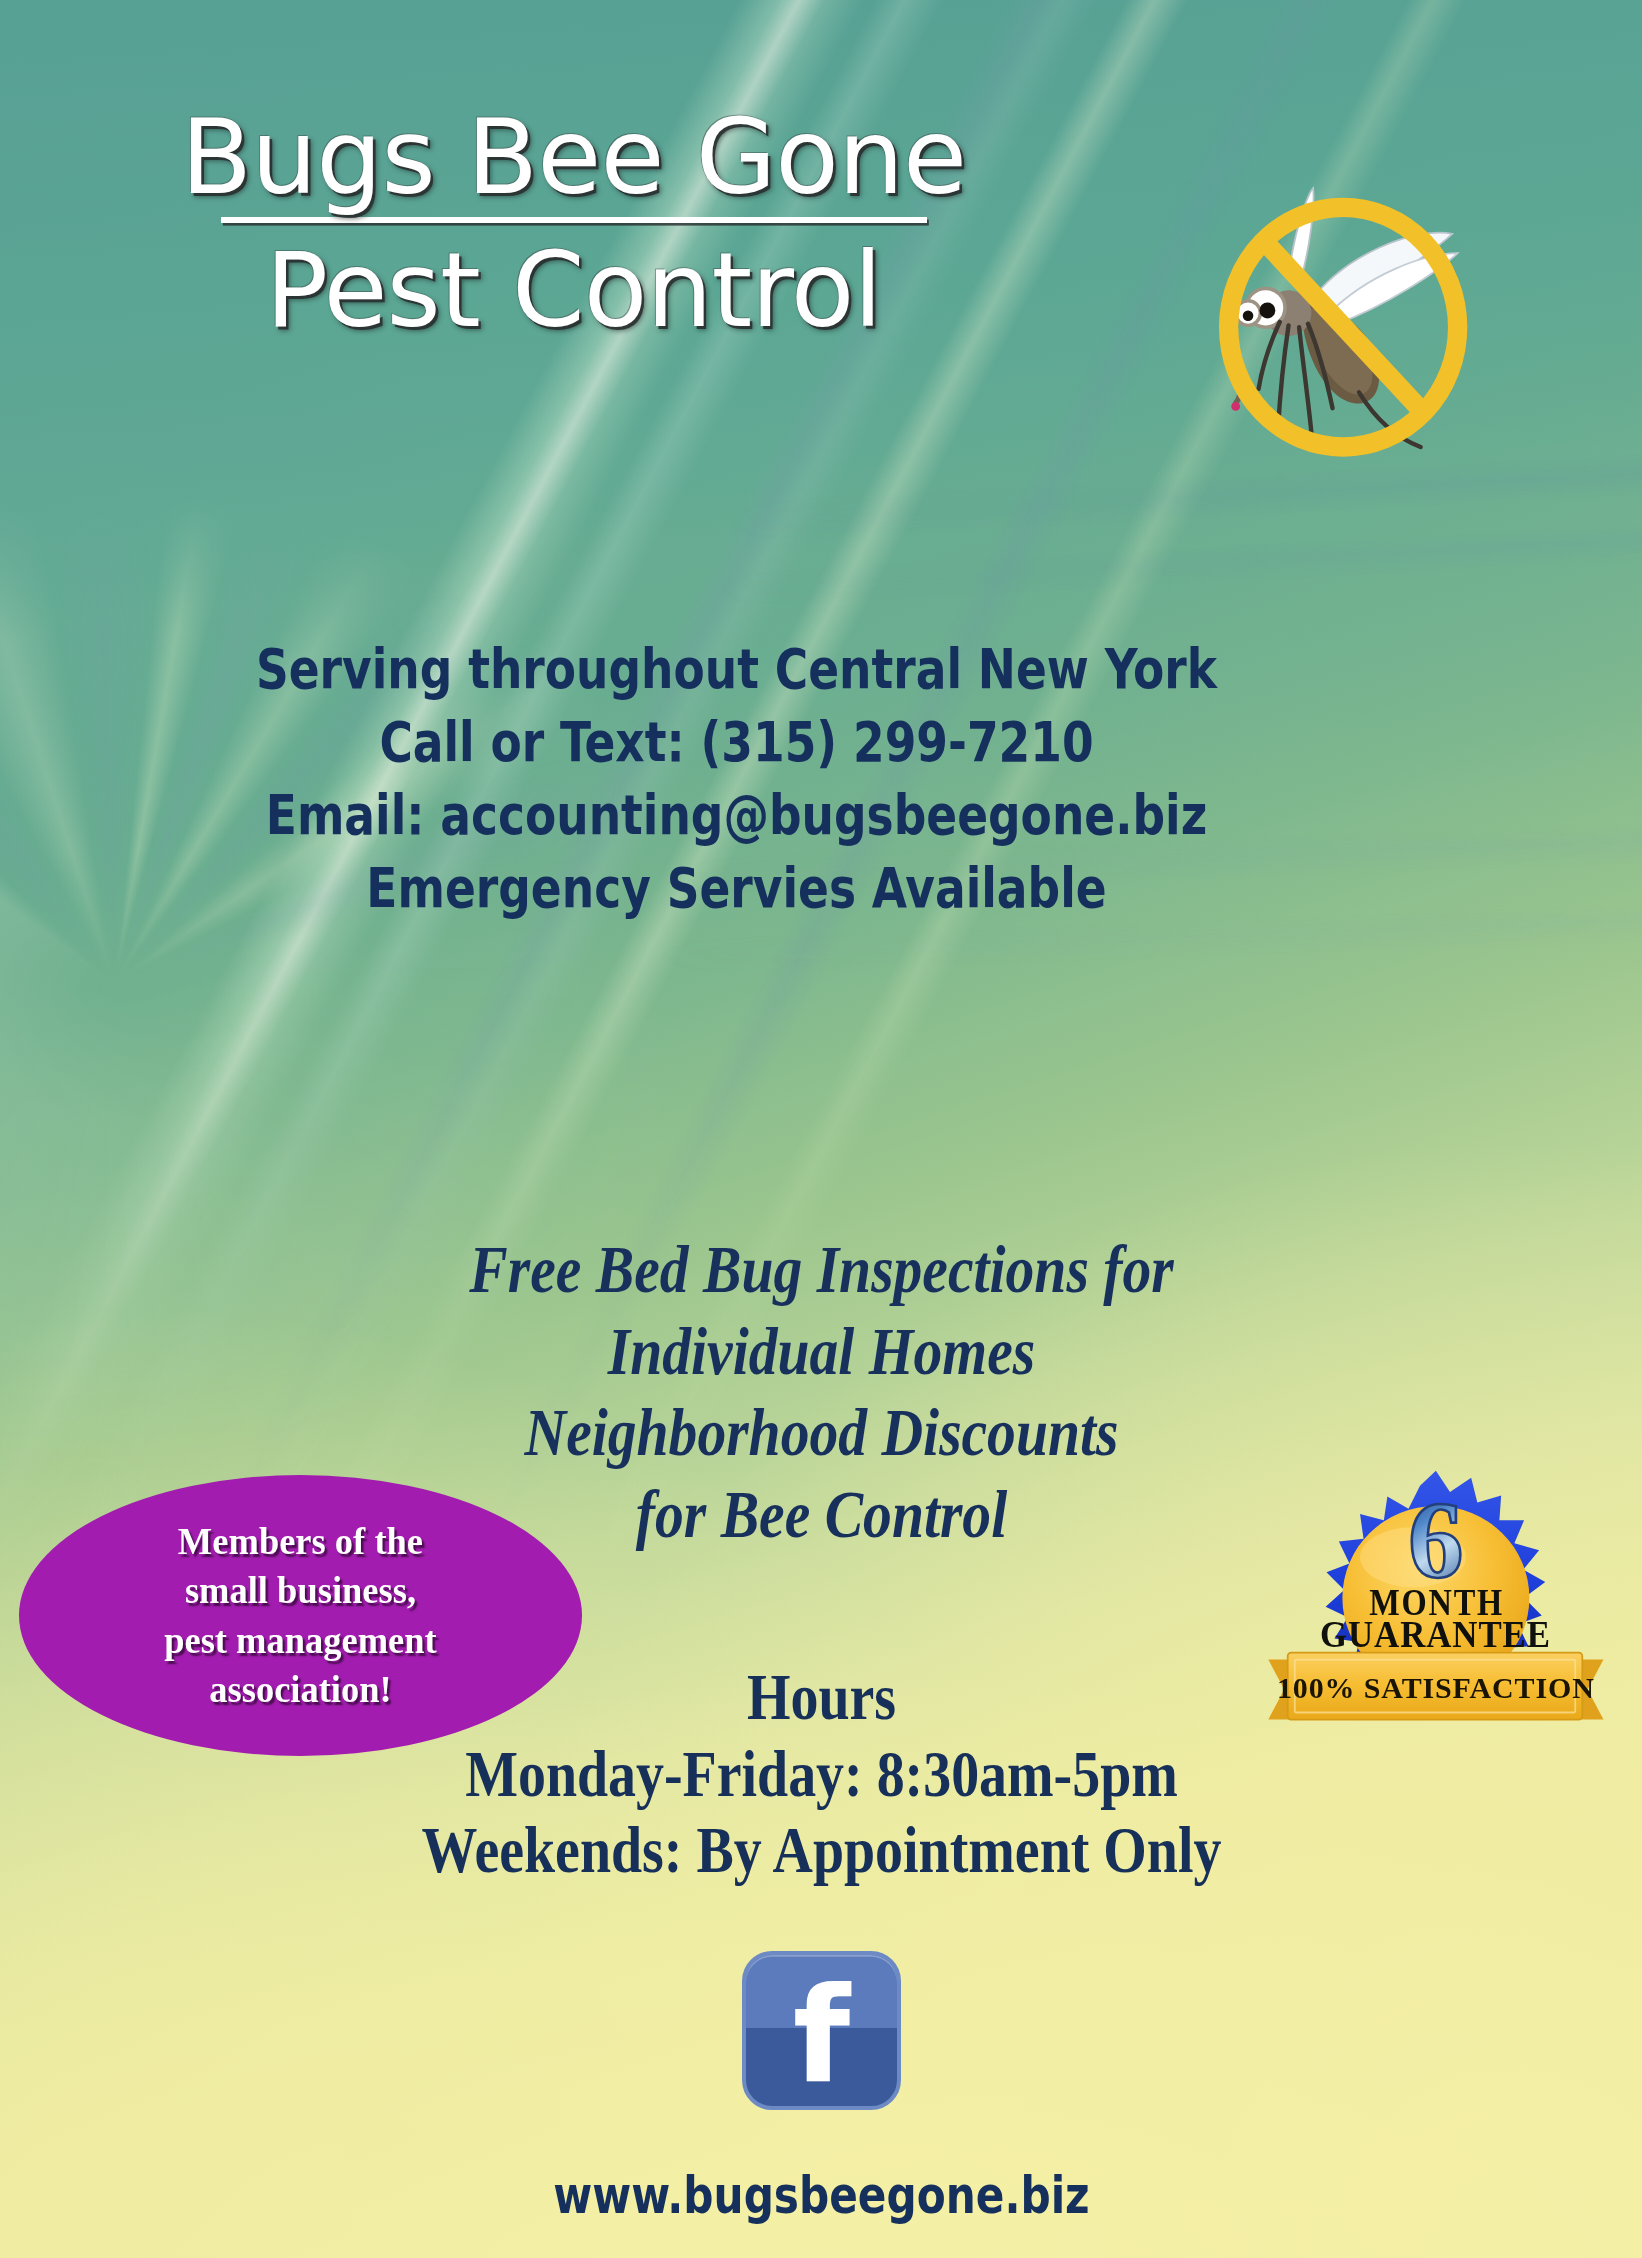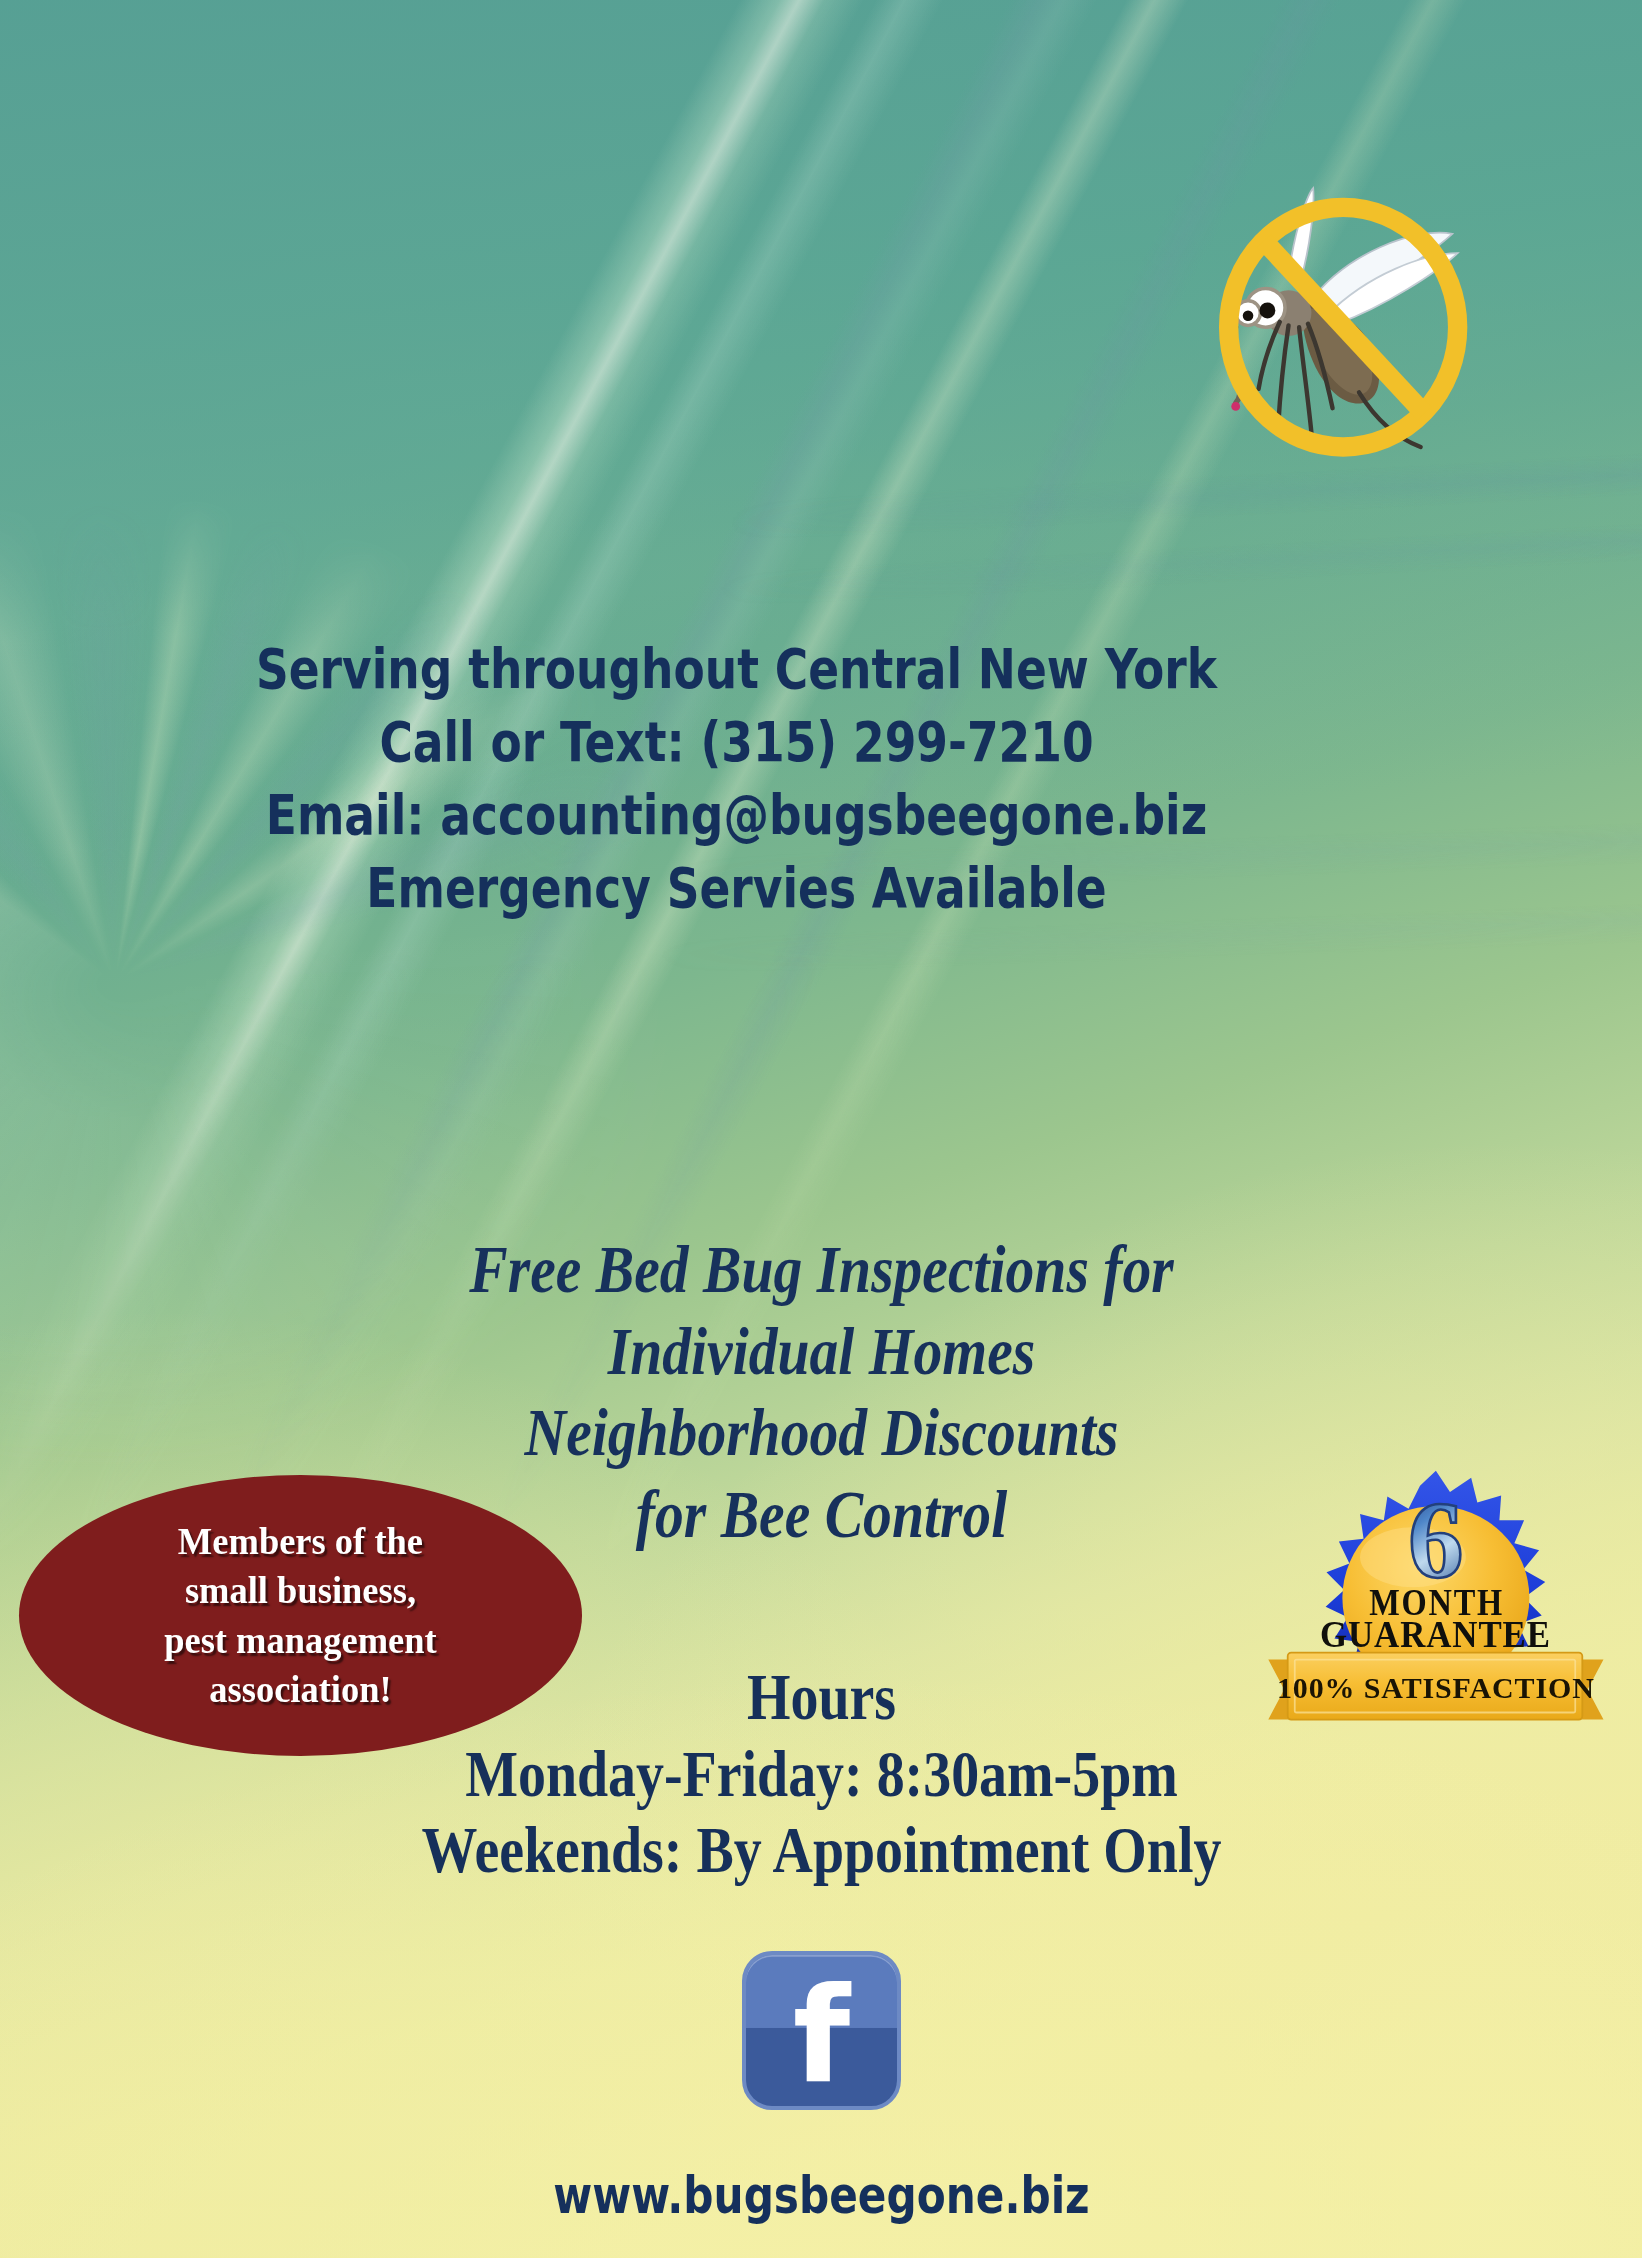--- a/index.html
+++ b/index.html
@@ -165,21 +165,21 @@
 
   
   .hours-block { position: absolute; left: 0; top: 1659px; width: 1643px; text-align: center; }
   .hours-title { font-size: 65px; line-height: 1.18; }
   .hours-line  { font-size: 65px; line-height: 1.18; }
 
   
   .members-ellipse {
     position: absolute; left: 19.4px; top: 1475px; width: 563px; height: 281px;
     border-radius: 50%;
-    background: #7f1d1d;
+    background: #a21caf;
     display: flex; align-items: center; justify-content: center;
   }
   .members-text {
     font-family: "Liberation Serif", "DejaVu Serif", serif;
     font-weight: 700;
     font-size: 38px; line-height: 1.30;
     color: #ffffff; text-align: center;
     text-shadow: 2.6px 2.6px 1.8px rgba(0,0,0,.55);
     padding: 0 26.5px;
     transform: scaleX(.96);
@@ -224,20 +224,25 @@
 
   <div class="bg-layer bg-base"></div>
   <div class="bg-layer bg-teal-top"></div>
   <div class="bg-layer bg-streaks-a"></div>
   <div class="bg-layer bg-fan"></div>
   <div class="bg-layer bg-streaks-h"></div>
   <div class="bg-layer bg-soften"></div>
 
   <div class="content">
 
+    <div class="title-block">
+      <div class="title-line" id="title-1">Bugs Bee Gone</div>
+      <div class="title-rule"></div>
+      <div class="title-line" id="title-2">Pest Control</div>
+    </div>
 
     <div class="logo-nomosquito">
       <svg viewBox="0 0 310 330" width="273" height="291" aria-hidden="true">
 
         <g>
           <path d="M96 118 C104 56 120 22 124 18 C126 40 120 86 110 122 Z" fill="#ffffff" stroke="#b9c3cc" stroke-width="2"></path>
           <path d="M118 150 C160 92 240 62 282 70 C258 92 196 134 136 160 Z" fill="#f4f8fb" stroke="#b9c3cc" stroke-width="2"></path>
           <path d="M140 162 C186 116 250 92 288 92 C264 114 206 152 152 172 Z" fill="#ffffff" stroke="#c3ccd4" stroke-width="2"></path>
         </g>
 

